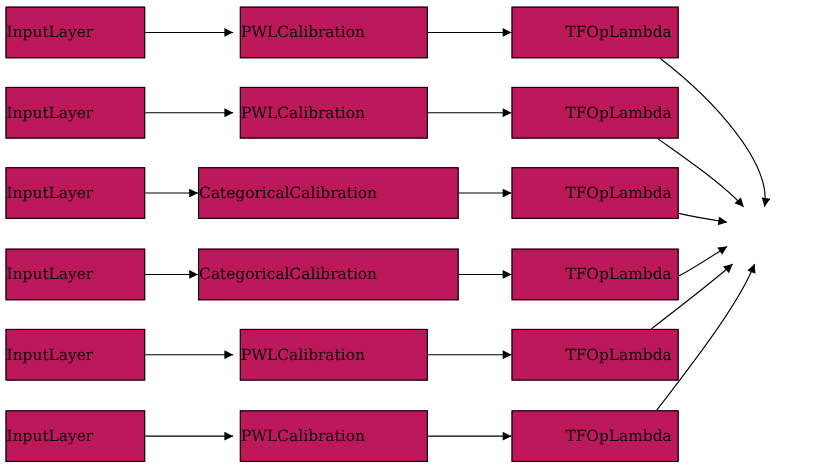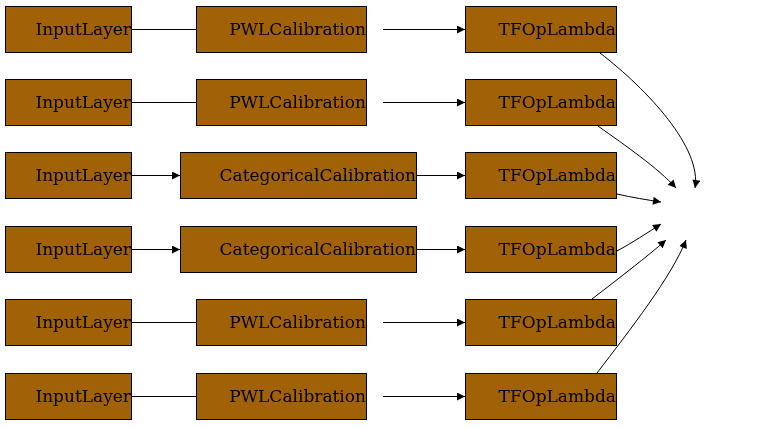--- a/index.html
+++ b/index.html
@@ -19,34 +19,34 @@
     position: absolute;
     left: 0;
     top: 0;
     width: 757px;
     height: 427px;
   }
   .node {
     position: absolute;
     box-sizing: border-box;
     border: 1px solid #000000;
-    background: #a16207;
+    background: #be185d;
     display: flex;
     align-items: center;
-    justify-content: flex-end;
-    font-size: 17px;
+    justify-content: flex-start;
+    font-size: 14px;
     color: #000000;
     white-space: nowrap;
     line-height: 1;
   }
   
   .col-input  { left: 5px;   width: 127px; }
-  .col-pwl    { left: 196px; width: 171px; padding-left: 24px; }
-  .col-cat    { left: 180px; width: 237px; padding-left: 29px; }
-  .col-lambda { left: 465px; width: 152px; }
+  .col-pwl    { left: 218px; width: 171px; }
+  .col-cat    { left: 180px; width: 237px; }
+  .col-lambda { left: 465px; width: 152px; padding-left: 48px; }
   
   .row1 { top: 6px;   height: 47px; }
   .row2 { top: 79px;  height: 47px; }
   .row3 { top: 152px; height: 47px; }
   .row4 { top: 226px; height: 47px; }
   .row5 { top: 299px; height: 47px; }
   .row6 { top: 373px; height: 47px; }
   .lattice { left: 663px; top: 190px; width: 89px; height: 47px; }
 </style>
 </head>

